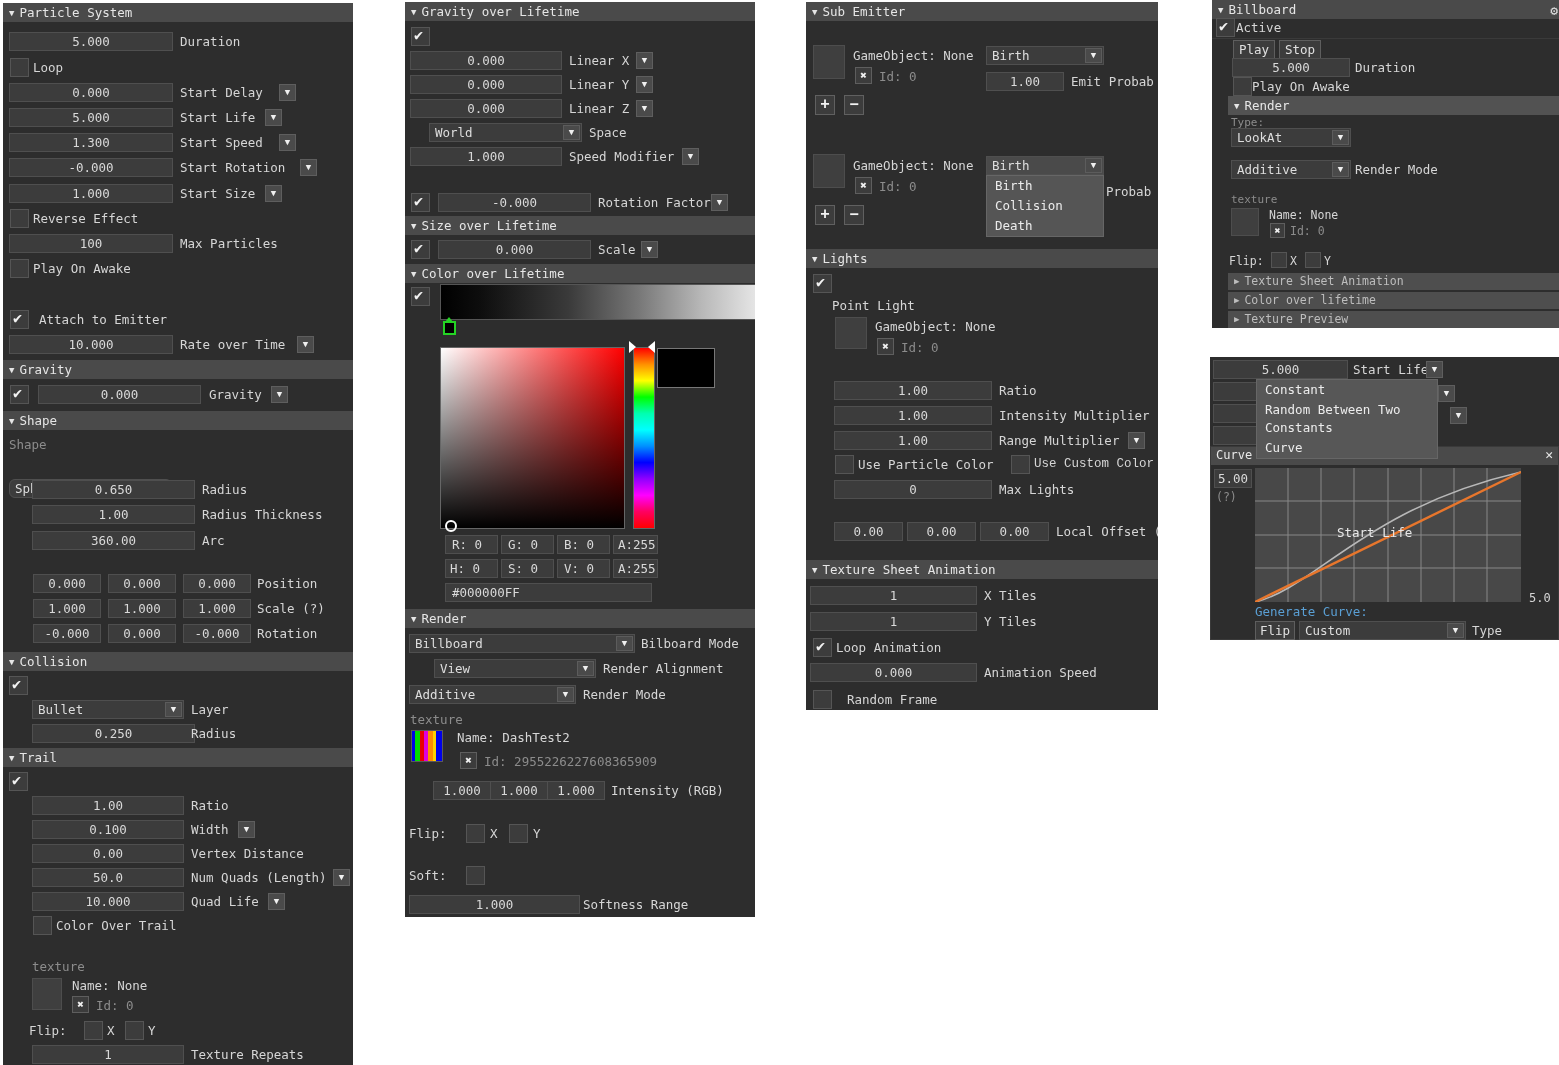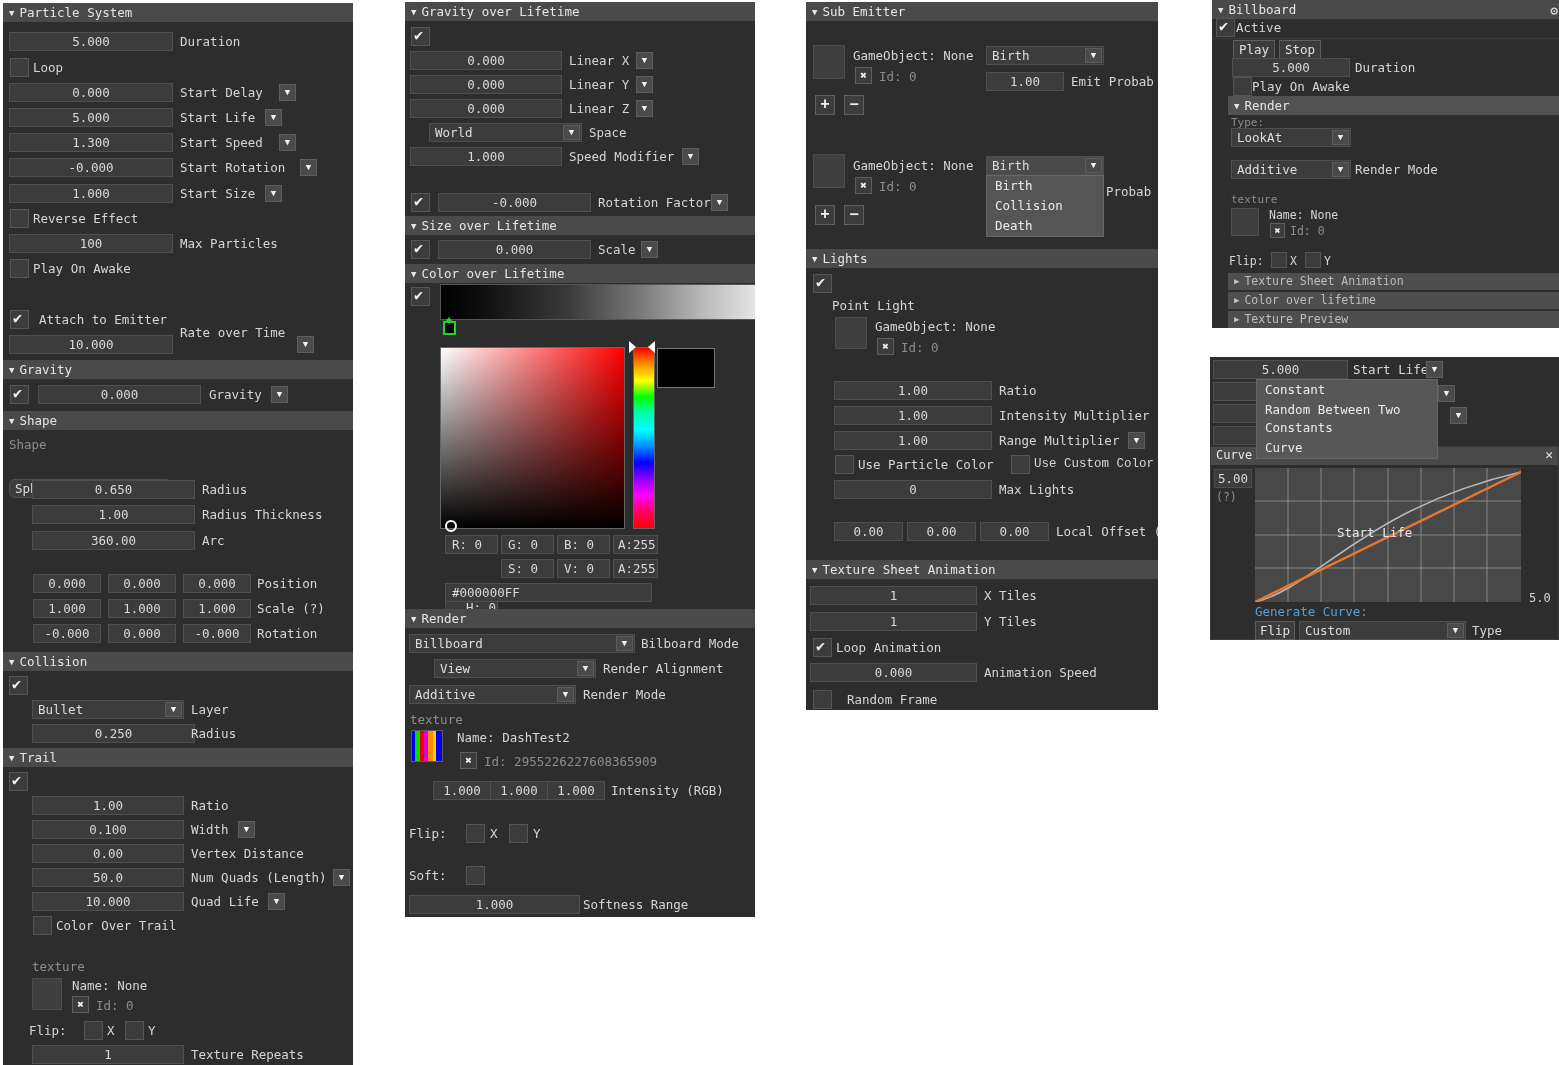--- a/index.html
+++ b/index.html
@@ -74,21 +74,21 @@
 
   <div class="fld" style="left:6px;top:231px;width:164px;">100</div>
   <div class="lbl" style="left:177px;top:231px;">Max Particles</div>
 
   <div class="cb" style="left:7px;top:256px;"></div>
   <div class="lbl" style="left:30px;top:256px;">Play On Awake</div>
 
   <div class="cb on" style="left:7px;top:307px;"></div>
   <div class="lbl" style="left:36px;top:307px;">Attach to Emitter</div>
   <div class="fld" style="left:6px;top:332px;width:164px;">10.000</div>
-  <div class="lbl" style="left:177px;top:320px;">Rate over Time</div>
+  <div class="lbl" style="left:177px;top:332px;">Rate over Time</div>
   <div class="arbox" style="left:294px;top:333px;">▼</div>
 
   <div class="hdr" style="position:absolute;left:0;top:357px;width:350px;">
     <span class="tri">▼</span><span>Gravity</span>
   </div>
   <div class="cb on" style="left:7px;top:382px;"></div>
   <div class="fld" style="left:35px;top:382px;width:163px;">0.000</div>
   <div class="lbl" style="left:206px;top:382px;">Gravity</div>
   <div class="arbox" style="left:268px;top:383px;">▼</div>
 
@@ -231,21 +231,21 @@
   <div style="position:absolute;left:224px;top:339px;width:0;height:0;border-top:6px solid transparent;border-bottom:6px solid transparent;border-left:7px solid #fff;"></div>
   <div style="position:absolute;left:243px;top:339px;width:0;height:0;border-top:6px solid transparent;border-bottom:6px solid transparent;border-right:7px solid #fff;"></div>
 
   <div style="position:absolute;left:252px;top:346px;width:58px;height:40px;background:#000;border:1px solid #777;box-sizing:border-box;"></div>
 
   <div class="fld" style="left:40px;top:533px;width:53px;text-align:left;padding-left:6px;">R: 0</div>
   <div class="fld" style="left:96px;top:533px;width:53px;text-align:left;padding-left:6px;">G: 0</div>
   <div class="fld" style="left:152px;top:533px;width:53px;text-align:left;padding-left:6px;">B: 0</div>
   <div class="fld" style="left:208px;top:533px;width:45px;text-align:left;padding-left:4px;">A:255</div>
 
-  <div class="fld" style="left:40px;top:557px;width:53px;text-align:left;padding-left:20px;margin-top:39px;">H: 0</div>
+  <div class="fld" style="left:40px;top:557px;width:53px;text-align:left;padding-left:4px;">H: 0</div>
   <div class="fld" style="left:96px;top:557px;width:53px;text-align:left;padding-left:6px;">S: 0</div>
   <div class="fld" style="left:152px;top:557px;width:53px;text-align:left;padding-left:6px;">V: 0</div>
   <div class="fld" style="left:208px;top:557px;width:45px;text-align:left;padding-left:4px;">A:255</div>
 
   <div class="fld" style="left:40px;top:581px;width:207px;text-align:left;padding-left:6px;">#000000FF</div>
 
   <div class="hdr" style="position:absolute;left:0;top:607px;width:350px;">
     <span class="tri">▼</span><span>Render</span>
   </div>
 

